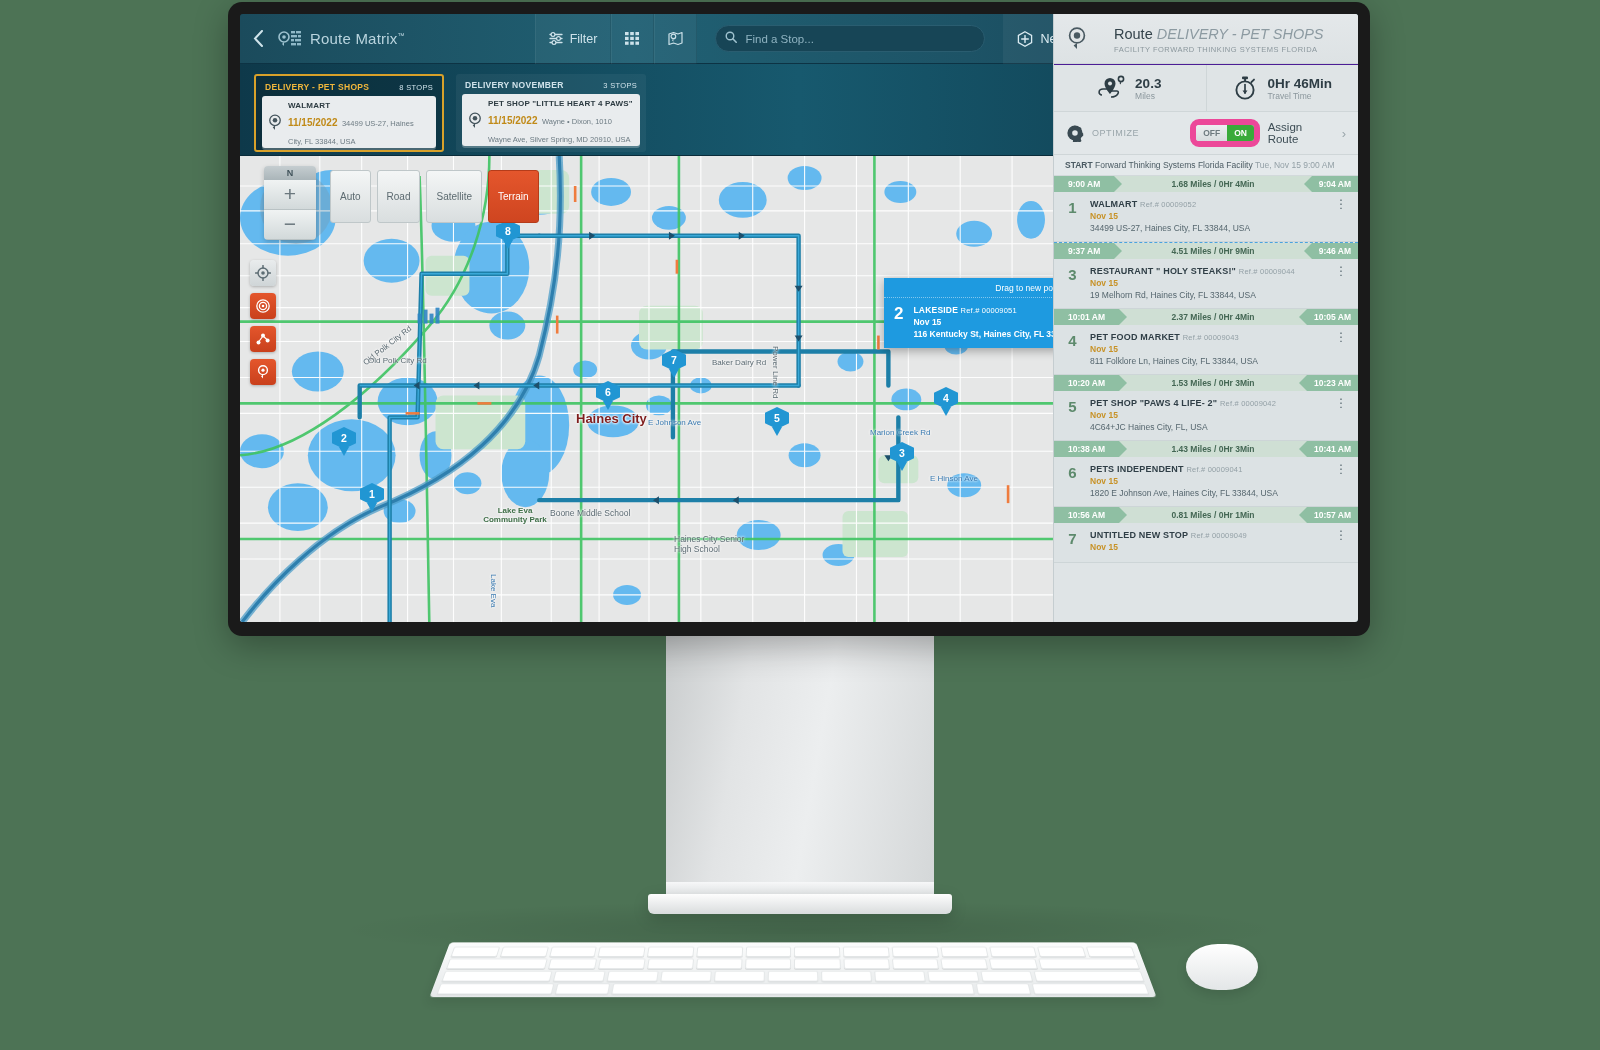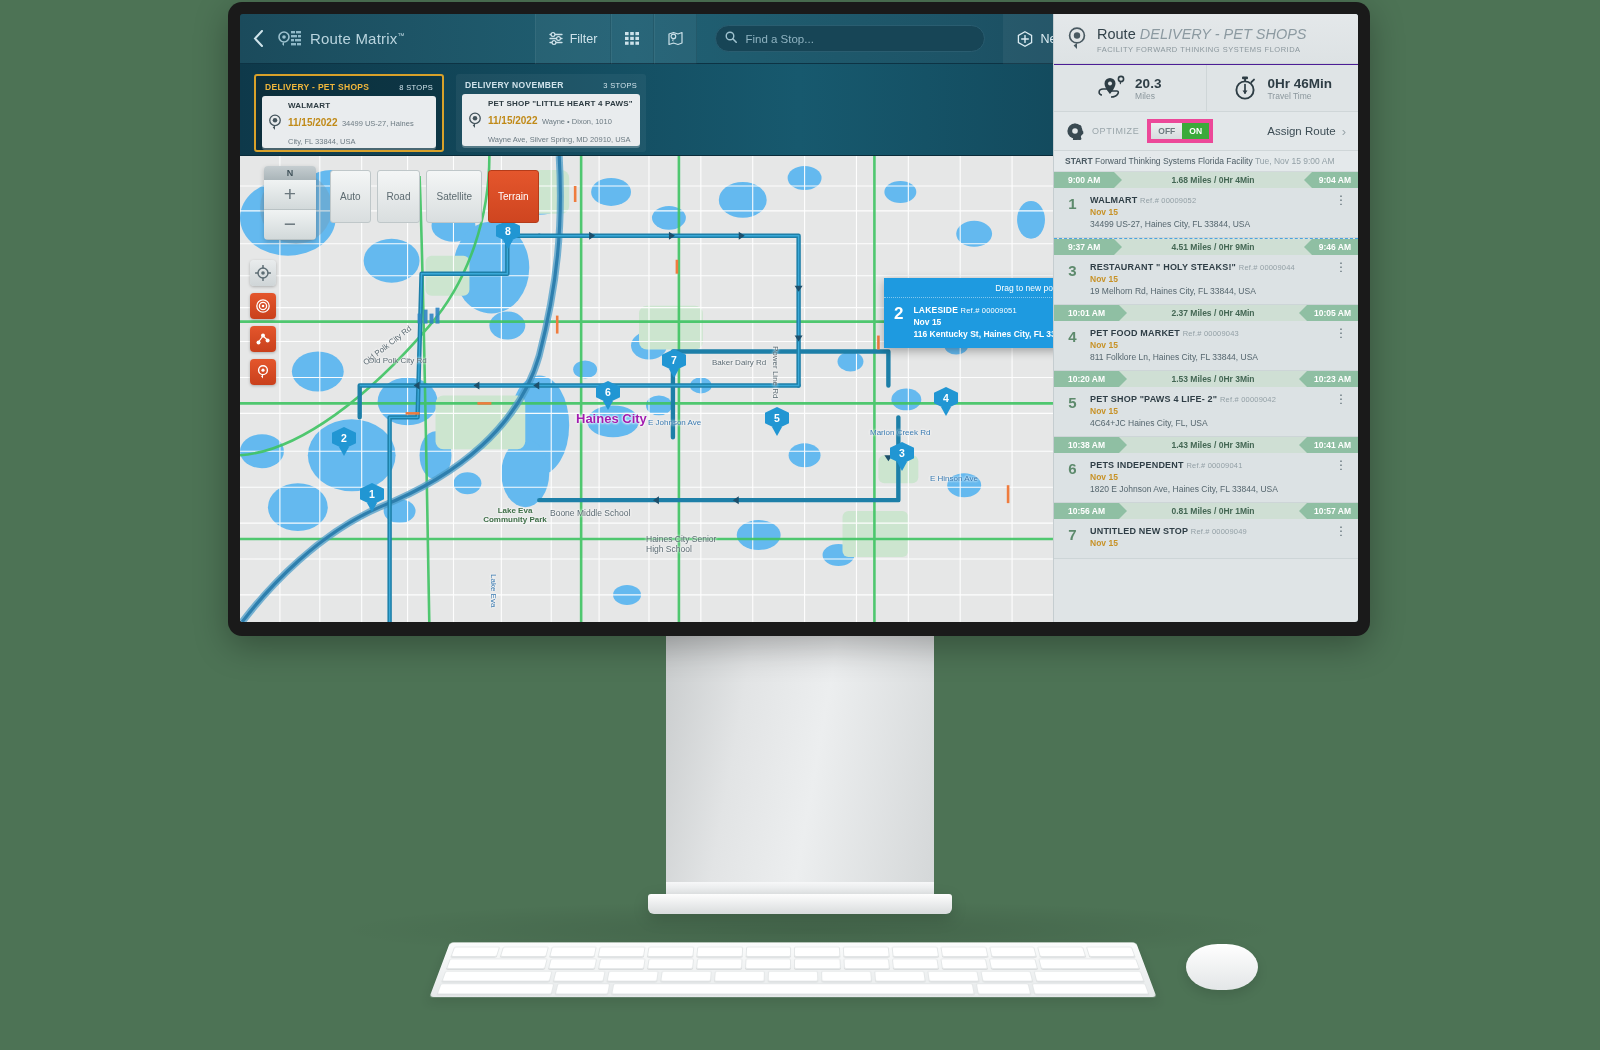--- a/index.html
+++ b/index.html
@@ -164,21 +164,21 @@
   .marker .hex{
     width:24px;height:22px;
     background:#2196d3;
     clip-path: polygon(50% 0,100% 26%,100% 74%,50% 100%,0 74%,0 26%);
     color:#fff; font-size:10.5px; font-weight:bold; text-align:center; line-height:22px;
     filter: drop-shadow(0 2px 2px rgba(0,0,0,.35));
   }
   .marker .tail{
     width:0;height:0;margin:-2px auto 0;border-left:5px solid transparent;
     border-right:5px solid transparent;border-top:9px solid #2196d3;}
-  .maplabel{position:absolute; color:#a21caf; font-weight:bold; pointer-events:none;
+  .maplabel{position:absolute; color:#7f1d1d; font-weight:bold; pointer-events:none;
     text-shadow:0 0 3px #fff,0 0 3px #fff,0 0 2px #fff; z-index:5;}
   .poi{position:absolute; color:#5c6b73; font-size:8px; z-index:5;
     text-shadow:0 0 3px #fff,0 0 3px #fff;}
 
   
   .drag-pop{
     position:absolute; left:644px; top:122px; width:300px; z-index:20;
     background:#1e9ae0; color:#fff; box-shadow:0 3px 9px rgba(0,0,0,.3);
   }
   .drag-pop-hd{ text-align:center; font-size:8.5px; padding:5px 0 4px;
@@ -188,37 +188,37 @@
   .drag-line1{font-size:8.5px; font-weight:bold; letter-spacing:.2px;}
   .drag-line1 .ref{font-weight:normal; font-size:7.5px;margin-top:16px;}
   .drag-line2{font-size:8.5px; font-weight:bold; margin:2px 0;}
   .drag-line3{font-size:8.5px; font-weight:bold;}
 
   
   .panel{
     position:absolute; right:0; top:0; width:305px; height:100%;
     background:#dfe4e6; border-left:1px solid #c5cdd0; overflow:hidden;
   }
-  .panel-hd{ padding:12px 12px 9px 12px; display:flex; gap:9px;
+  .panel-hd{ padding:12px 12px 9px 12px; display:flex; gap:26px;
     background:linear-gradient(#e4e8ea,#dde2e4); border-bottom:1px solid #cfd6d8;}
   .panel-title{font-size:14.5px; color:#33434b;}
   .panel-title i{ color:#8c9aa1; font-style:italic; }
   .panel-sub{font-size:7.5px; color:#8b979d; letter-spacing:.5px; margin-top:3px;}
   .dropzone{ margin:10px 12px; height:46px; border:1px dashed #b7c0c4; border-radius:3px;
     display:flex; align-items:center; justify-content:center;
     color:#8b979d; font-size:10.5px;}
   .stats{ display:flex; border-top:1px solid #4c1d95; border-bottom:1px solid #cfd6d8;}
   .stat{flex:1; display:flex; align-items:center; justify-content:center; gap:9px; padding:10px 0;}
   .stat + .stat{border-left:1px solid #cfd6d8}
   .stat-val{font-size:13.5px; color:#2e3d45; font-weight:bold;}
   .stat-lbl{font-size:8.5px; color:#8b979d;}
   .optbar{ display:flex; align-items:center; gap:8px; padding:7px 12px;
     background:#e2e7e9; border-bottom:1px solid #cfd6d8;}
   .opt-lbl{font-size:9px; color:#9aa6ab; letter-spacing:.6px;}
-  .toggle{display:flex; border-radius:0; overflow:hidden; border:4px solid #ec4899; cursor:pointer;}
+  .toggle{display:flex; border-radius:9px; overflow:hidden; border:6px solid #ec4899; cursor:pointer;margin-left:43px;}
   .tg-off{background:linear-gradient(#eceff0,#d7dcde); color:#6d797e; font-size:8.5px; font-weight:bold; padding:3px 7px;}
   .tg-on{background:#3aaa3a; color:#fff; font-size:8.5px; font-weight:bold; padding:3px 7px;}
   .assign{margin-left:auto; font-size:11.5px; color:#3d4d55; cursor:pointer; display:flex; align-items:center; gap:6px;}
   .assign .chev{color:#9aa6ab; font-size:13px;}
   .startrow{ font-size:8.5px; color:#4b5b63; padding:5px 11px; background:#e4e9eb;
     border-bottom:1px solid #d2d9db; white-space:nowrap; overflow:hidden;}
   .startrow b{font-size:8.5px}
   .startrow .st-time{color:#93a0a6}
   .legbar{ position:relative; display:flex; align-items:center; height:16px;
     background:#cfdfd4; color:#3f5a4a; font-size:8.5px; font-weight:bold;}
@@ -583,21 +583,21 @@
       <div class="maplabel" style="left:336px; top:255px; font-size:13px;">Haines City</div>
       <div class="poi" style="left:118px;top:185px;transform:rotate(-38deg)">Old Polk City Rd</div>
       <div class="poi" style="left:128px;top:200px;">Old Polk City Rd</div>
       <div class="poi" style="left:472px;top:202px;">Baker Dairy Rd</div>
       <div class="poi" style="left:540px;top:190px;transform:rotate(90deg);transform-origin:left top;">Power Line Rd</div>
       <div class="poi" style="left:408px;top:262px;color:#3a7ab0">E Johnson Ave</div>
       <div class="poi" style="left:690px;top:318px;color:#3a7ab0">E Hinson Ave</div>
       <div class="poi" style="left:630px;top:272px;color:#3a7ab0">Marion Creek Rd</div>
       <div class="poi" style="left:243px;top:350px;width:64px;text-align:center;color:#3e6e47;font-weight:bold">Lake Eva Community Park</div>
       <div class="poi" style="left:310px;top:352px;color:#5c6b73;font-size:8.5px">Boone Middle School</div>
-      <div class="poi" style="left:406px;top:378px;width:80px;color:#5c6b73;font-size:8.5px">Haines City Senior High School</div>
+      <div class="poi" style="left:434px;top:378px;width:80px;color:#5c6b73;font-size:8.5px">Haines City Senior High School</div>
       <div class="poi" style="left:258px;top:418px;transform:rotate(90deg);transform-origin:left top;color:#3a7ab0">Lake Eva</div>
 
       <div class="marker" style="left:132px;top:356px">
         <div class="hex">1</div>
         <div class="tail"></div>
       </div>
       <div class="marker" style="left:104px;top:300px">
         <div class="hex">2</div>
         <div class="tail"></div>
       </div>

